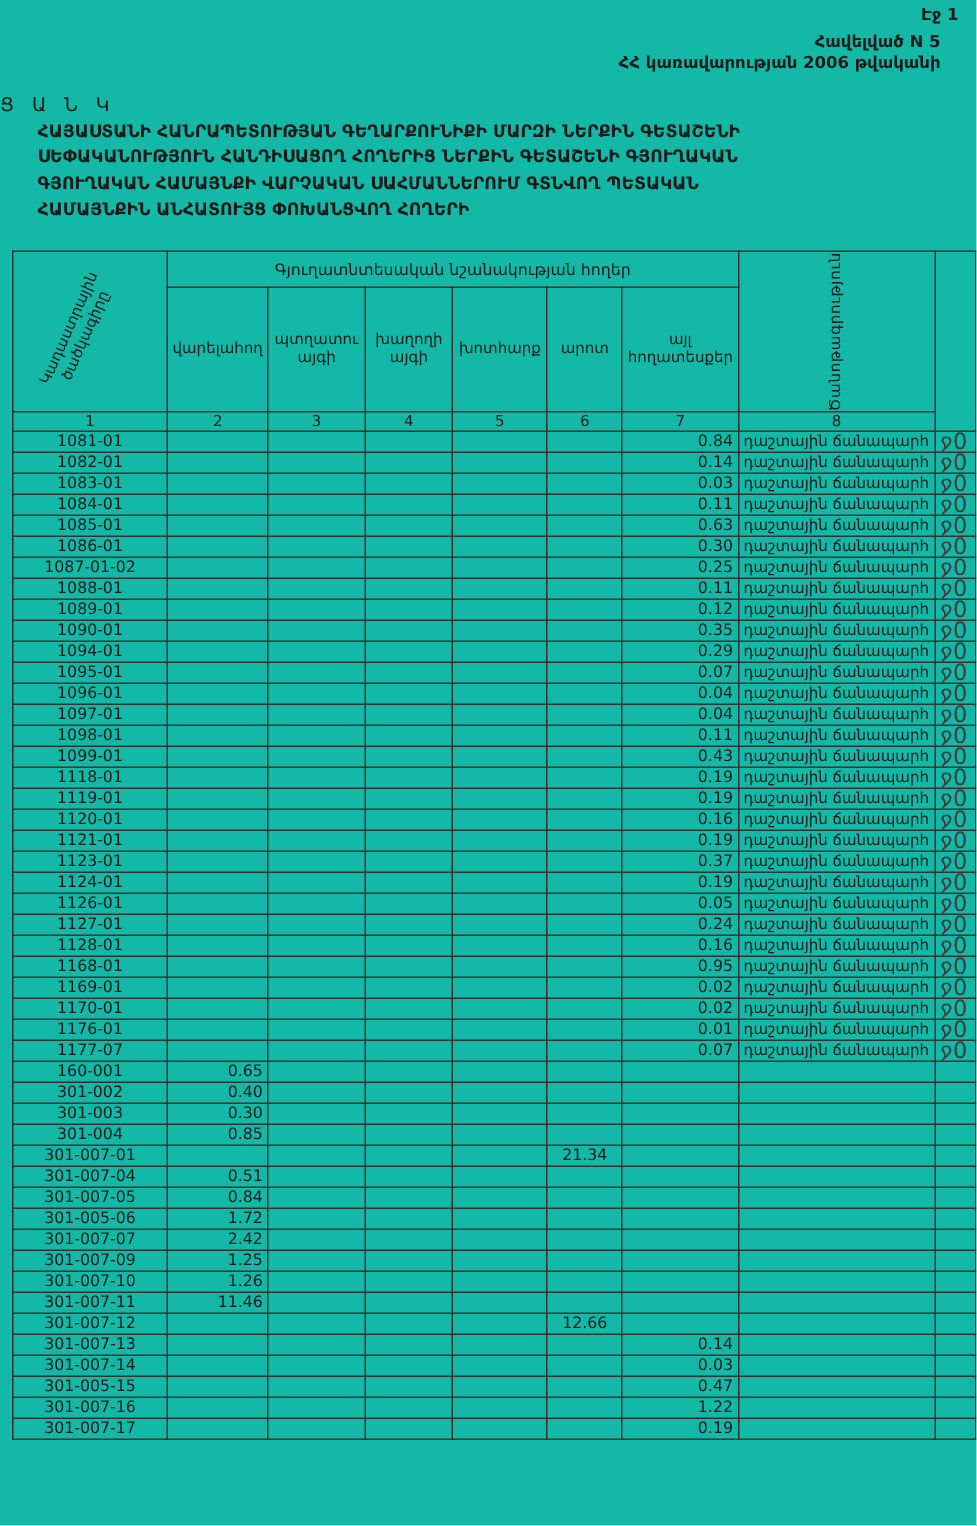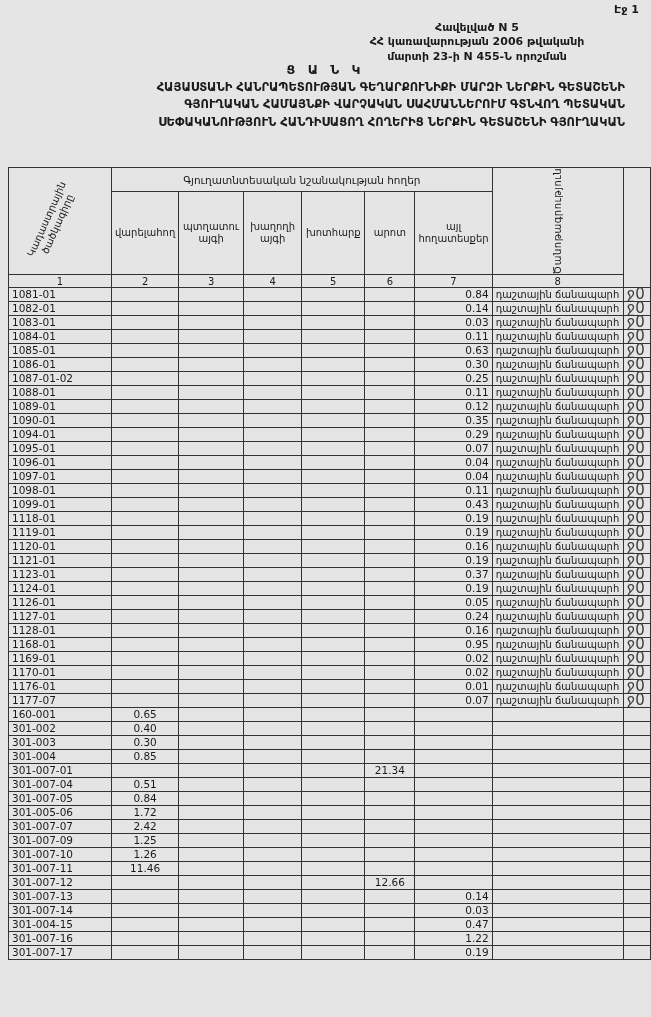--- a/index.html
+++ b/index.html
@@ -1,40 +1,40 @@
 <!DOCTYPE html>
 <html><head>
 <meta charset="utf-8">
 <style>
   * { box-sizing: border-box; }
   html, body { margin: 0; padding: 0; background: #ffffff; }
   .page {
     position: relative;
     width: 651px;
     height: 1017px;
-    background: #e5e5e5;
+    background: #14b8a6;
     font-family: "DejaVu Sans", "Liberation Sans", sans-serif;
     color: #1a1a1a;
     overflow: hidden;
   }
   .page-number {
     position: absolute; top: 3px; right: 12px;
     font-size: 11px; font-weight: bold;
   }
   .annex-block {
     position: absolute; top: 21px; right: 24px; width: 300px;
-    text-align: center; font-size: 11px; font-weight: bold; line-height: 1.3;
+    text-align: right; font-size: 11px; font-weight: bold; line-height: 1.3;
   }
   .doc-title {
     position: absolute; top: 62px; left: 0; width: 100%;
-    text-align: center; font-size: 12.5px; font-weight: bold; letter-spacing: 4px;
+    text-align: left; font-size: 12.5px; font-weight: normal; letter-spacing: 4px;
   }
   .doc-subtitle {
     position: absolute; top: 79px; left: 25px; width: 600px;
-    text-align: right; font-size: 11.5px; font-weight: bold; line-height: 1.5;
+    text-align: left; font-size: 11.5px; font-weight: bold; line-height: 1.5;
   }
   .land-table {
     position: absolute; top: 167px; left: 8px;
     border-collapse: collapse; table-layout: fixed;
     font-size: 10.5px;
   }
   .land-table th, .land-table td {
     border: 1px solid #333333;
     padding: 0 3px;
     font-weight: normal;
@@ -49,49 +49,49 @@
     font-size: 10px; line-height: 1.15; text-align: center; white-space: normal;
   }
   .note-head { vertical-align: middle; text-align: center; }
   .note-head .vertical {
     writing-mode: vertical-rl;
     transform: rotate(180deg);
     margin: 0 auto;
     font-size: 10px; letter-spacing: 0.5px; white-space: nowrap;
   }
   .land-table tbody td { height: 14px; line-height: 13px; white-space: nowrap; overflow: hidden; }
-  .c-code { }
-  .c-arable { text-align: center; padding-left: 9px; }
+  .c-code { text-align: center; }
+  .c-arable { text-align: right; padding-left: 9px; }
   .c-orchard, .c-vineyard, .c-hayfield, .c-pasture { text-align: center; }
   .c-other { text-align: right; padding-right: 7px; }
   .c-note { text-align: left; padding-left: 4px; font-size: 10px; }
   .c-mark, .head-mark {
     border-top: none; border-right: none; border-bottom: none;
     font-size: 15px; color: #3d3d3d; text-align: left; padding-left: 4px;
   }
 </style>
 </head>
 <body>
 
 <div class="page">
 
   <div class="page-number">Էջ 1</div>
 
   <div class="annex-block">
     <div>Հավելված N 5</div>
     <div>ՀՀ կառավարության 2006 թվականի</div>
-    <div>մարտի 23-ի N 455-Ն որոշման</div>
   </div>
 
   <div class="doc-title">Ց Ա Ն Կ</div>
 
   <div class="doc-subtitle">
     <div>ՀԱՅԱՍՏԱՆԻ ՀԱՆՐԱՊԵՏՈՒԹՅԱՆ ԳԵՂԱՐՔՈՒՆԻՔԻ ՄԱՐԶԻ ՆԵՐՔԻՆ ԳԵՏԱՇԵՆԻ</div>
+    <div>ՍԵՓԱԿԱՆՈՒԹՅՈՒՆ ՀԱՆԴԻՍԱՑՈՂ ՀՈՂԵՐԻՑ ՆԵՐՔԻՆ ԳԵՏԱՇԵՆԻ ԳՅՈՒՂԱԿԱՆ</div>
     <div>ԳՅՈՒՂԱԿԱՆ ՀԱՄԱՅՆՔԻ ՎԱՐՉԱԿԱՆ ՍԱՀՄԱՆՆԵՐՈՒՄ ԳՏՆՎՈՂ ՊԵՏԱԿԱՆ</div>
-    <div>ՍԵՓԱԿԱՆՈՒԹՅՈՒՆ ՀԱՆԴԻՍԱՑՈՂ ՀՈՂԵՐԻՑ ՆԵՐՔԻՆ ԳԵՏԱՇԵՆԻ ԳՅՈՒՂԱԿԱՆ</div>
+    <div>ՀԱՄԱՅՆՔԻՆ ԱՆՀԱՏՈՒՅՑ ՓՈԽԱՆՑՎՈՂ ՀՈՂԵՐԻ</div>
   </div>
 
   <table class="land-table">
     <colgroup>
       <col style="width:82px">
       <col style="width:66px">
       <col style="width:67px">
       <col style="width:67px">
       <col style="width:65px">
       <col style="width:65px">
@@ -619,21 +619,21 @@
           <td class="c-arable"></td>
           <td class="c-orchard"></td>
           <td class="c-vineyard"></td>
           <td class="c-hayfield"></td>
           <td class="c-pasture"></td>
           <td class="c-other">0.03</td>
           <td class="c-note"></td>
           <td class="c-mark"></td>
         </tr>
         <tr>
-          <td class="c-code">301-004-15</td>
+          <td class="c-code">301-005-15</td>
           <td class="c-arable"></td>
           <td class="c-orchard"></td>
           <td class="c-vineyard"></td>
           <td class="c-hayfield"></td>
           <td class="c-pasture"></td>
           <td class="c-other">0.47</td>
           <td class="c-note"></td>
           <td class="c-mark"></td>
         </tr>
         <tr>

